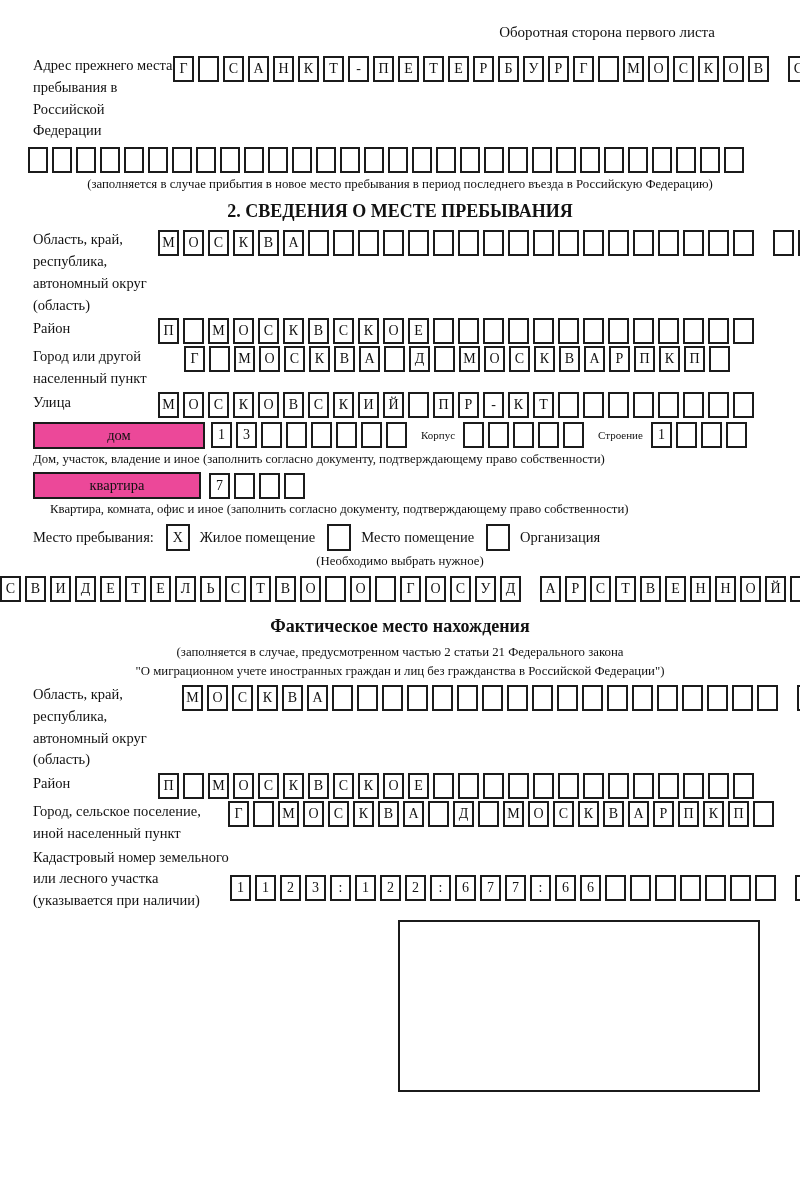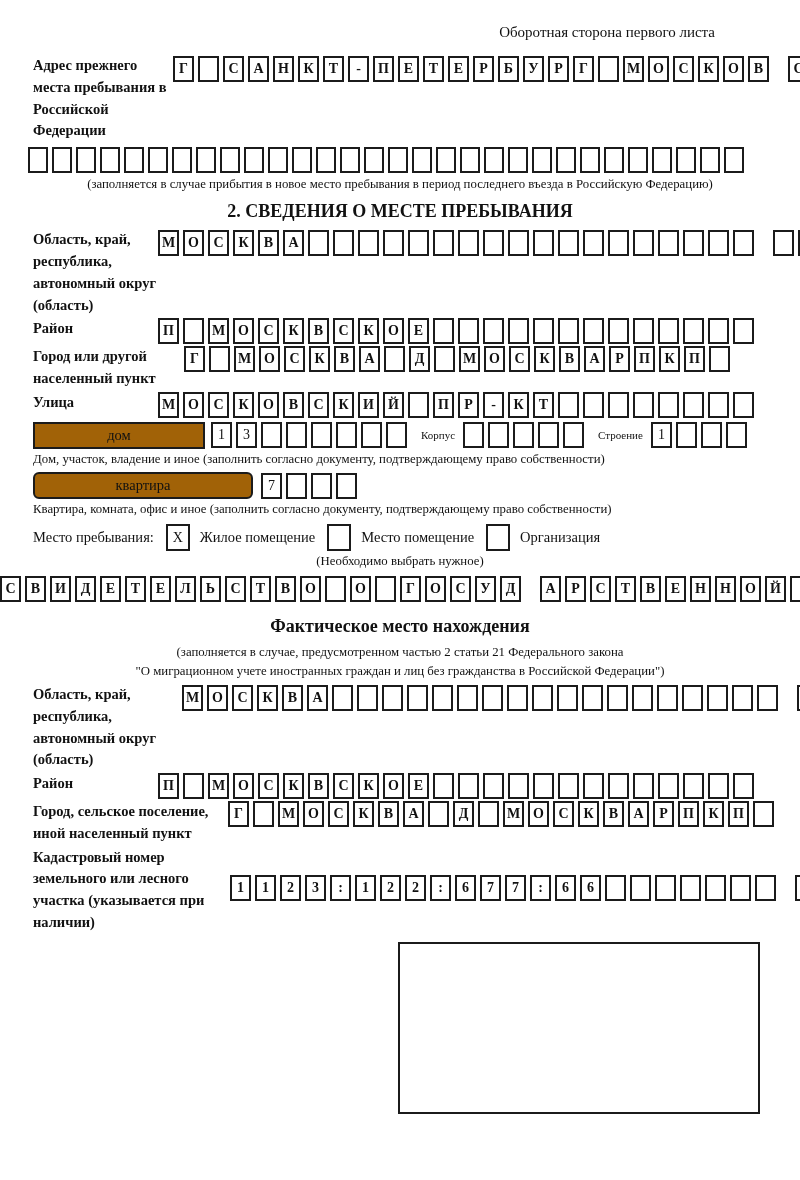--- a/index.html
+++ b/index.html
@@ -13,21 +13,21 @@
   .page { padding: 8px 0 0 0; }
 
   .hdr {
     text-align: right;
     padding-right: 85px;
     font-size: 15px;
     margin: 16px 0 14px 0;
   }
 
   
-  .f { display: flex; align-items: flex-start; margin-bottom: 2px; font-weight: bold; }
+  .f { display: flex; align-items: flex-start; margin-bottom: 2px; }
   .flabel {
     font-size: 14.5px; line-height: 1.5;
     padding-left: 33px; flex-shrink: 0;
   }
   .lw-top  { width: 173px; }
   .lw-s2   { width: 158px; }
   .lw-city { width: 184px; }
   .lw-doc  { width: 256px; line-height: 1.55; }
   .lw-f1   { width: 182px; }
   .lw-fcity{ width: 228px; }
@@ -55,24 +55,24 @@
   .sect-title {
     font-size: 18px; font-weight: bold; text-align: center;
     margin: 8px 0 7px 0;
   }
 
   
   .houserow { display: flex; align-items: center; margin: 4px 0 2px 33px; }
   .bigbox {
     display: inline-flex; align-items: center; justify-content: center;
     border: 2px solid #1b1b1b; height: 27px;
-    font-size: 14.5px; background:#a16207;
+    font-size: 14.5px; background:#ec4899;
   }
   .bb-dom { width: 172px; margin-right: 6px; }
-  .bb-kv  { width: 220px; margin-right: 8px; border-radius: 6px; }
+  .bb-kv  { width: 168px; margin-right: 8px; }
   .inlbl { font-size: 11px; margin: 0 8px 0 10px; }
 
   
   .cbrow { display: flex; align-items: center; margin: 6px 0 2px 33px; font-size: 14.5px; }
   .cb {
     display: inline-flex; align-items: center; justify-content: center;
     width: 24px; height: 27px; border: 2px solid #1b1b1b;
     font-size: 14px; margin: 0 10px 0 12px; background:#fff;
   }
   .cb:first-of-type { margin-left: 10px; }
@@ -131,21 +131,21 @@
     <span class="cells"><span class="cell"></span><span class="cell"></span><span class="cell"></span><span class="cell"></span><span class="cell"></span></span>
     <span class="inlbl">Строение</span>
     <span class="cells"><span class="cell">1</span><span class="cell"></span><span class="cell"></span><span class="cell"></span></span>
   </div>
   <div class="note" style="text-align:left; margin-left:33px;">Дом, участок, владение и иное (заполнить согласно документу, подтверждающему право собственности)</div>
 
   <div class="houserow">
     <span class="bigbox bb-kv">квартира</span>
     <span class="cells"><span class="cell">7</span><span class="cell"></span><span class="cell"></span><span class="cell"></span></span>
   </div>
-  <div class="note" style="text-align:left; margin-left:33px;">Квартира, комната, офис и иное (заполнить согласно документу, подтверждающему право собственности)</div>
+  <div class="note" style="text-align:left; margin-left:50px;">Квартира, комната, офис и иное (заполнить согласно документу, подтверждающему право собственности)</div>
 
   <div class="cbrow">
     <span>Место пребывания:</span>
     <span class="cb">X</span>
     <span>Жилое помещение</span>
     <span class="cb"></span>
     <span>Место помещение</span>
     <span class="cb"></span>
     <span>Организация</span>
   </div>

